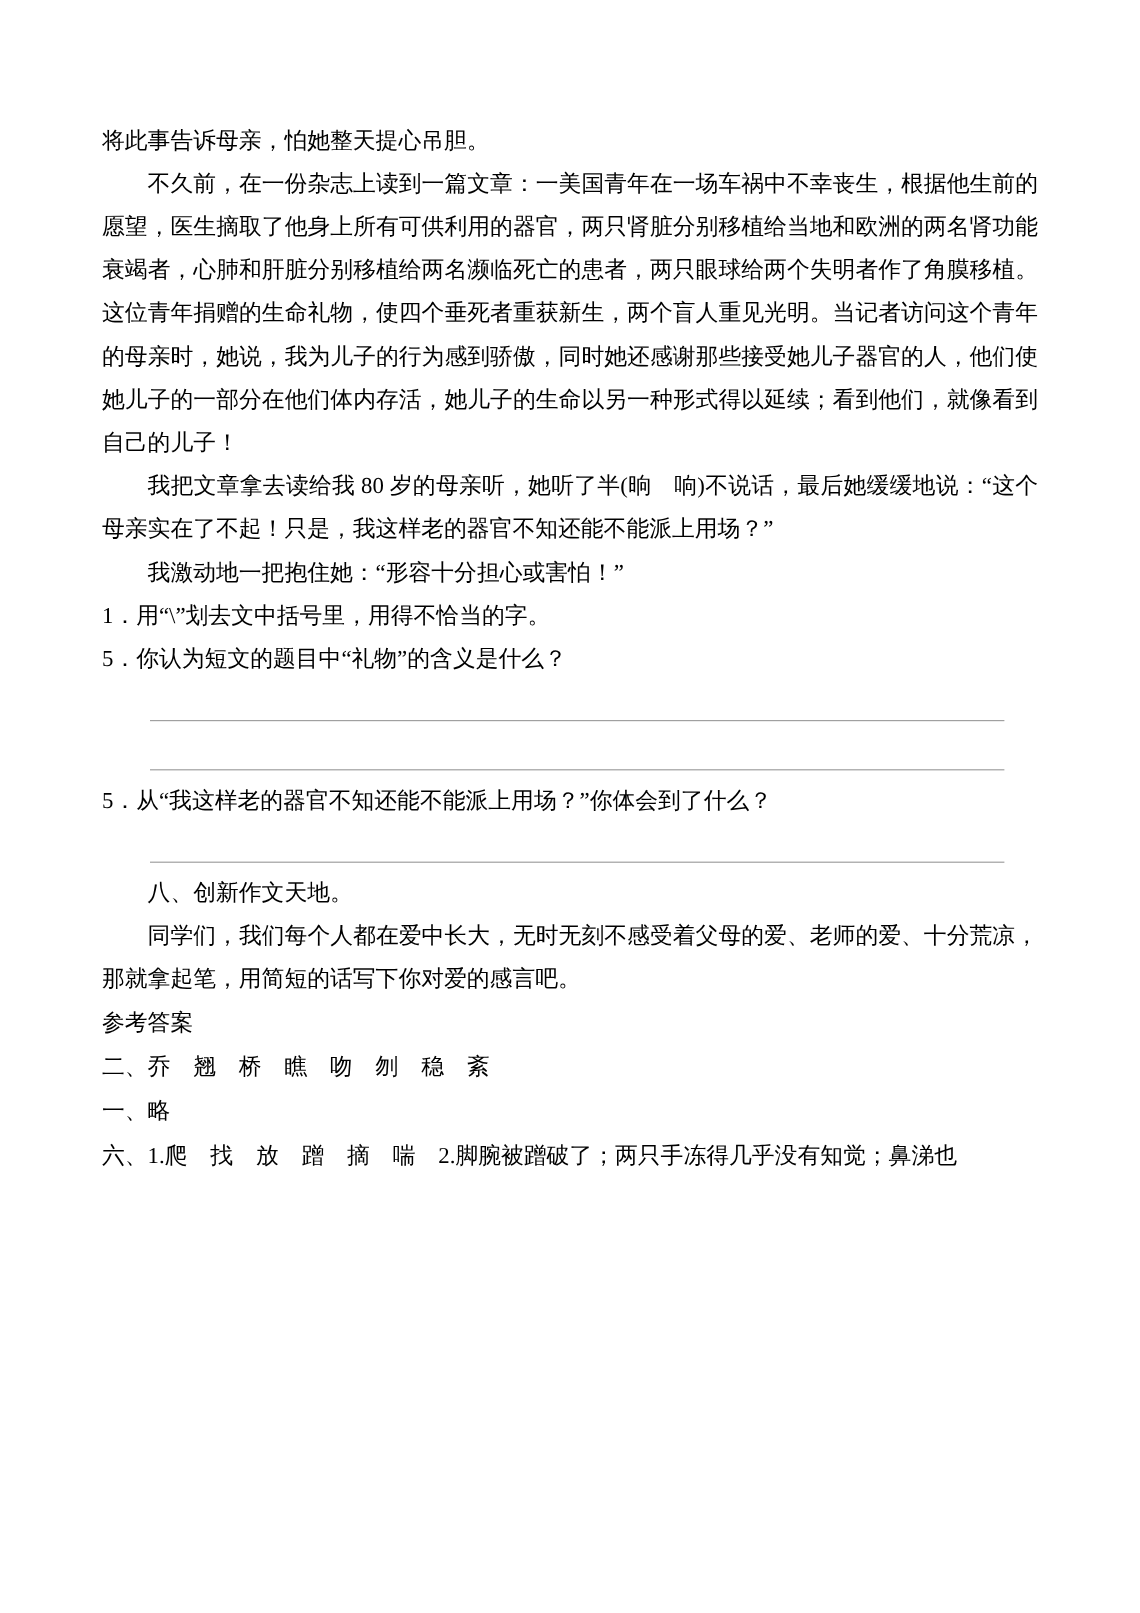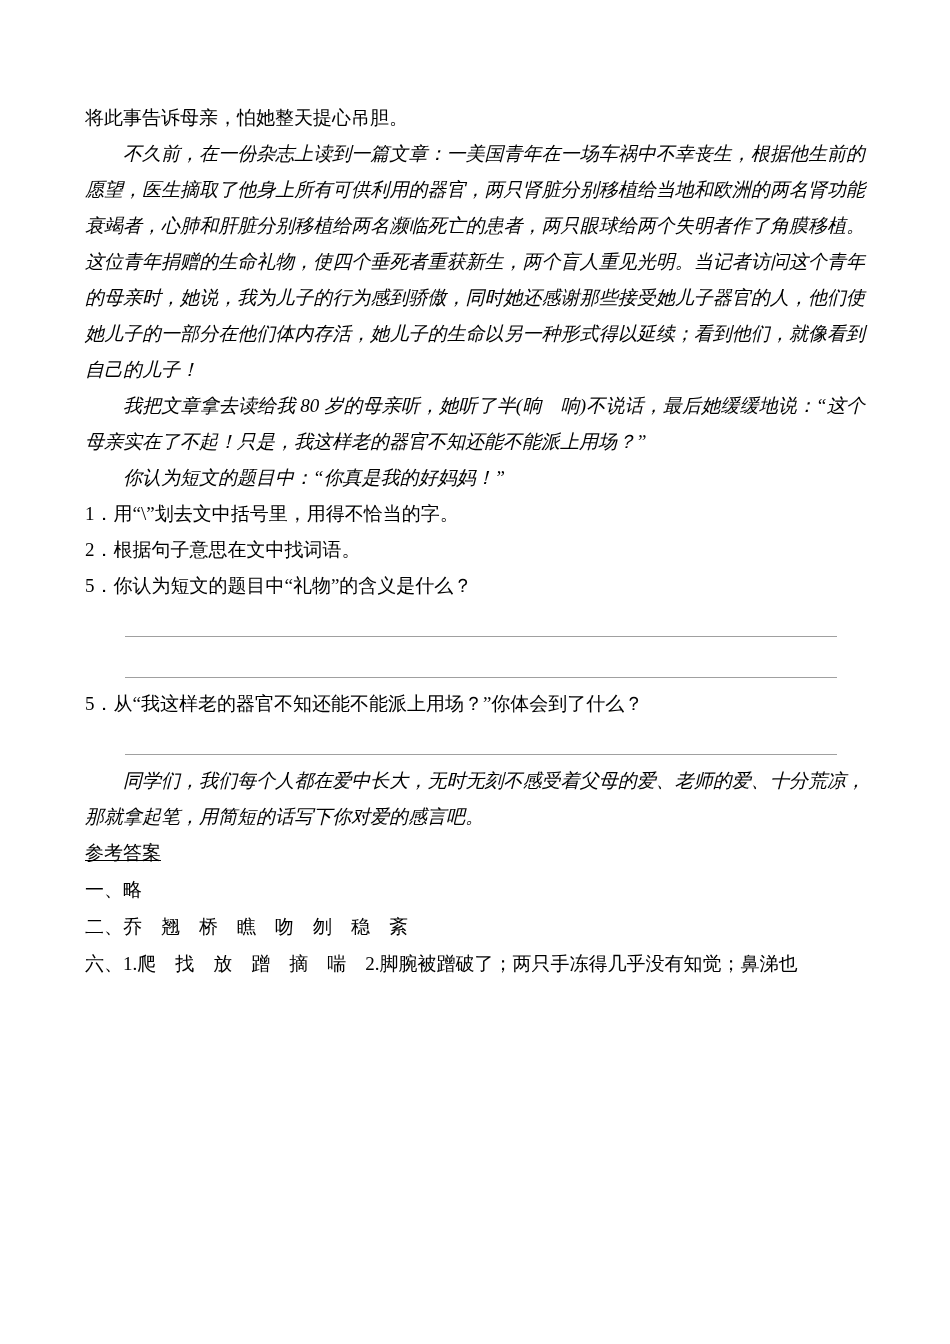--- a/index.html
+++ b/index.html
@@ -22,81 +22,79 @@
     font-size: 19px;
     line-height: 36px;
     text-align: justify;
   }
   .page p {
     margin: 0;
     padding: 0;
   }
   .para-indent {
     text-indent: 2em;
-    font-style: italic;
   }
   .question {
     padding-left: 1.1em;
   }
   .question-sub {
     padding-left: 2em;
   }
   .section-title {
     text-indent: 2em;
   }
   .answer-blank {
     height: 32px;
     margin: 0 28px 8px 40px;
     border-bottom: 1px solid #a0a0a0;
   }
   .answer-key-title {
     text-indent: 0;
-    text-decoration: underline;
   }
   .answer-key-item {
     padding-left: 2em;
     line-height: 37px;
   }
 </style>
 </head>
 <body>
 
 <div class="page">
 
   <p>将此事告诉母亲，怕她整天提心吊胆。</p>
 
   <p class="para-indent">不久前，在一份杂志上读到一篇文章：一美国青年在一场车祸中不幸丧生，根据他生前的愿望，医生摘取了他身上所有可供利用的器官，两只肾脏分别移植给当地和欧洲的两名肾功能衰竭者，心肺和肝脏分别移植给两名濒临死亡的患者，两只眼球给两个失明者作了角膜移植。这位青年捐赠的生命礼物，使四个垂死者重获新生，两个盲人重见光明。当记者访问这个青年的母亲时，她说，我为儿子的行为感到骄傲，同时她还感谢那些接受她儿子器官的人，他们使她儿子的一部分在他们体内存活，她儿子的生命以另一种形式得以延续；看到他们，就像看到自己的儿子！</p>
 
   <p class="para-indent">我把文章拿去读给我 80 岁的母亲听，她听了半(晌　响)不说话，最后她缓缓地说：“这个母亲实在了不起！只是，我这样老的器官不知还能不能派上用场？”</p>
 
-  <p class="para-indent">你认为短文的题目中：“你真是我的好妈妈！”</p>
+  <p class="para-indent">我激动地一把抱住她：“形容十分担心或害怕！”</p>
 
   <p class="question">1．用“\”划去文中括号里，用得不恰当的字。</p>
 
-  <p class="question">2．根据句子意思在文中找词语。</p>
 
 
   <p class="question">5．你认为短文的题目中“礼物”的含义是什么？</p>
 
   <div class="answer-blank"></div>
 
 
   <div class="answer-blank"></div>
 
   <p class="question">5．从“我这样老的器官不知还能不能派上用场？”你体会到了什么？</p>
 
   <div class="answer-blank"></div>
 
+  <p class="section-title">八、创新作文天地。</p>
 
   <p class="para-indent">同学们，我们每个人都在爱中长大，无时无刻不感受着父母的爱、老师的爱、十分荒凉，那就拿起笔，用简短的话写下你对爱的感言吧。</p>
 
   <p class="answer-key-title">参考答案</p>
 
+  <p class="answer-key-item">二、乔　翘　桥　瞧　吻　刎　稳　紊</p>
+
   <p class="answer-key-item">一、略</p>
-
-  <p class="answer-key-item">二、乔　翘　桥　瞧　吻　刎　稳　紊</p>
 
 
 
 
   <p class="answer-key-item">六、1.爬　找　放　蹭　摘　喘　2.脚腕被蹭破了；两只手冻得几乎没有知觉；鼻涕也</p>
 
 </div>
 
 </body></html>

